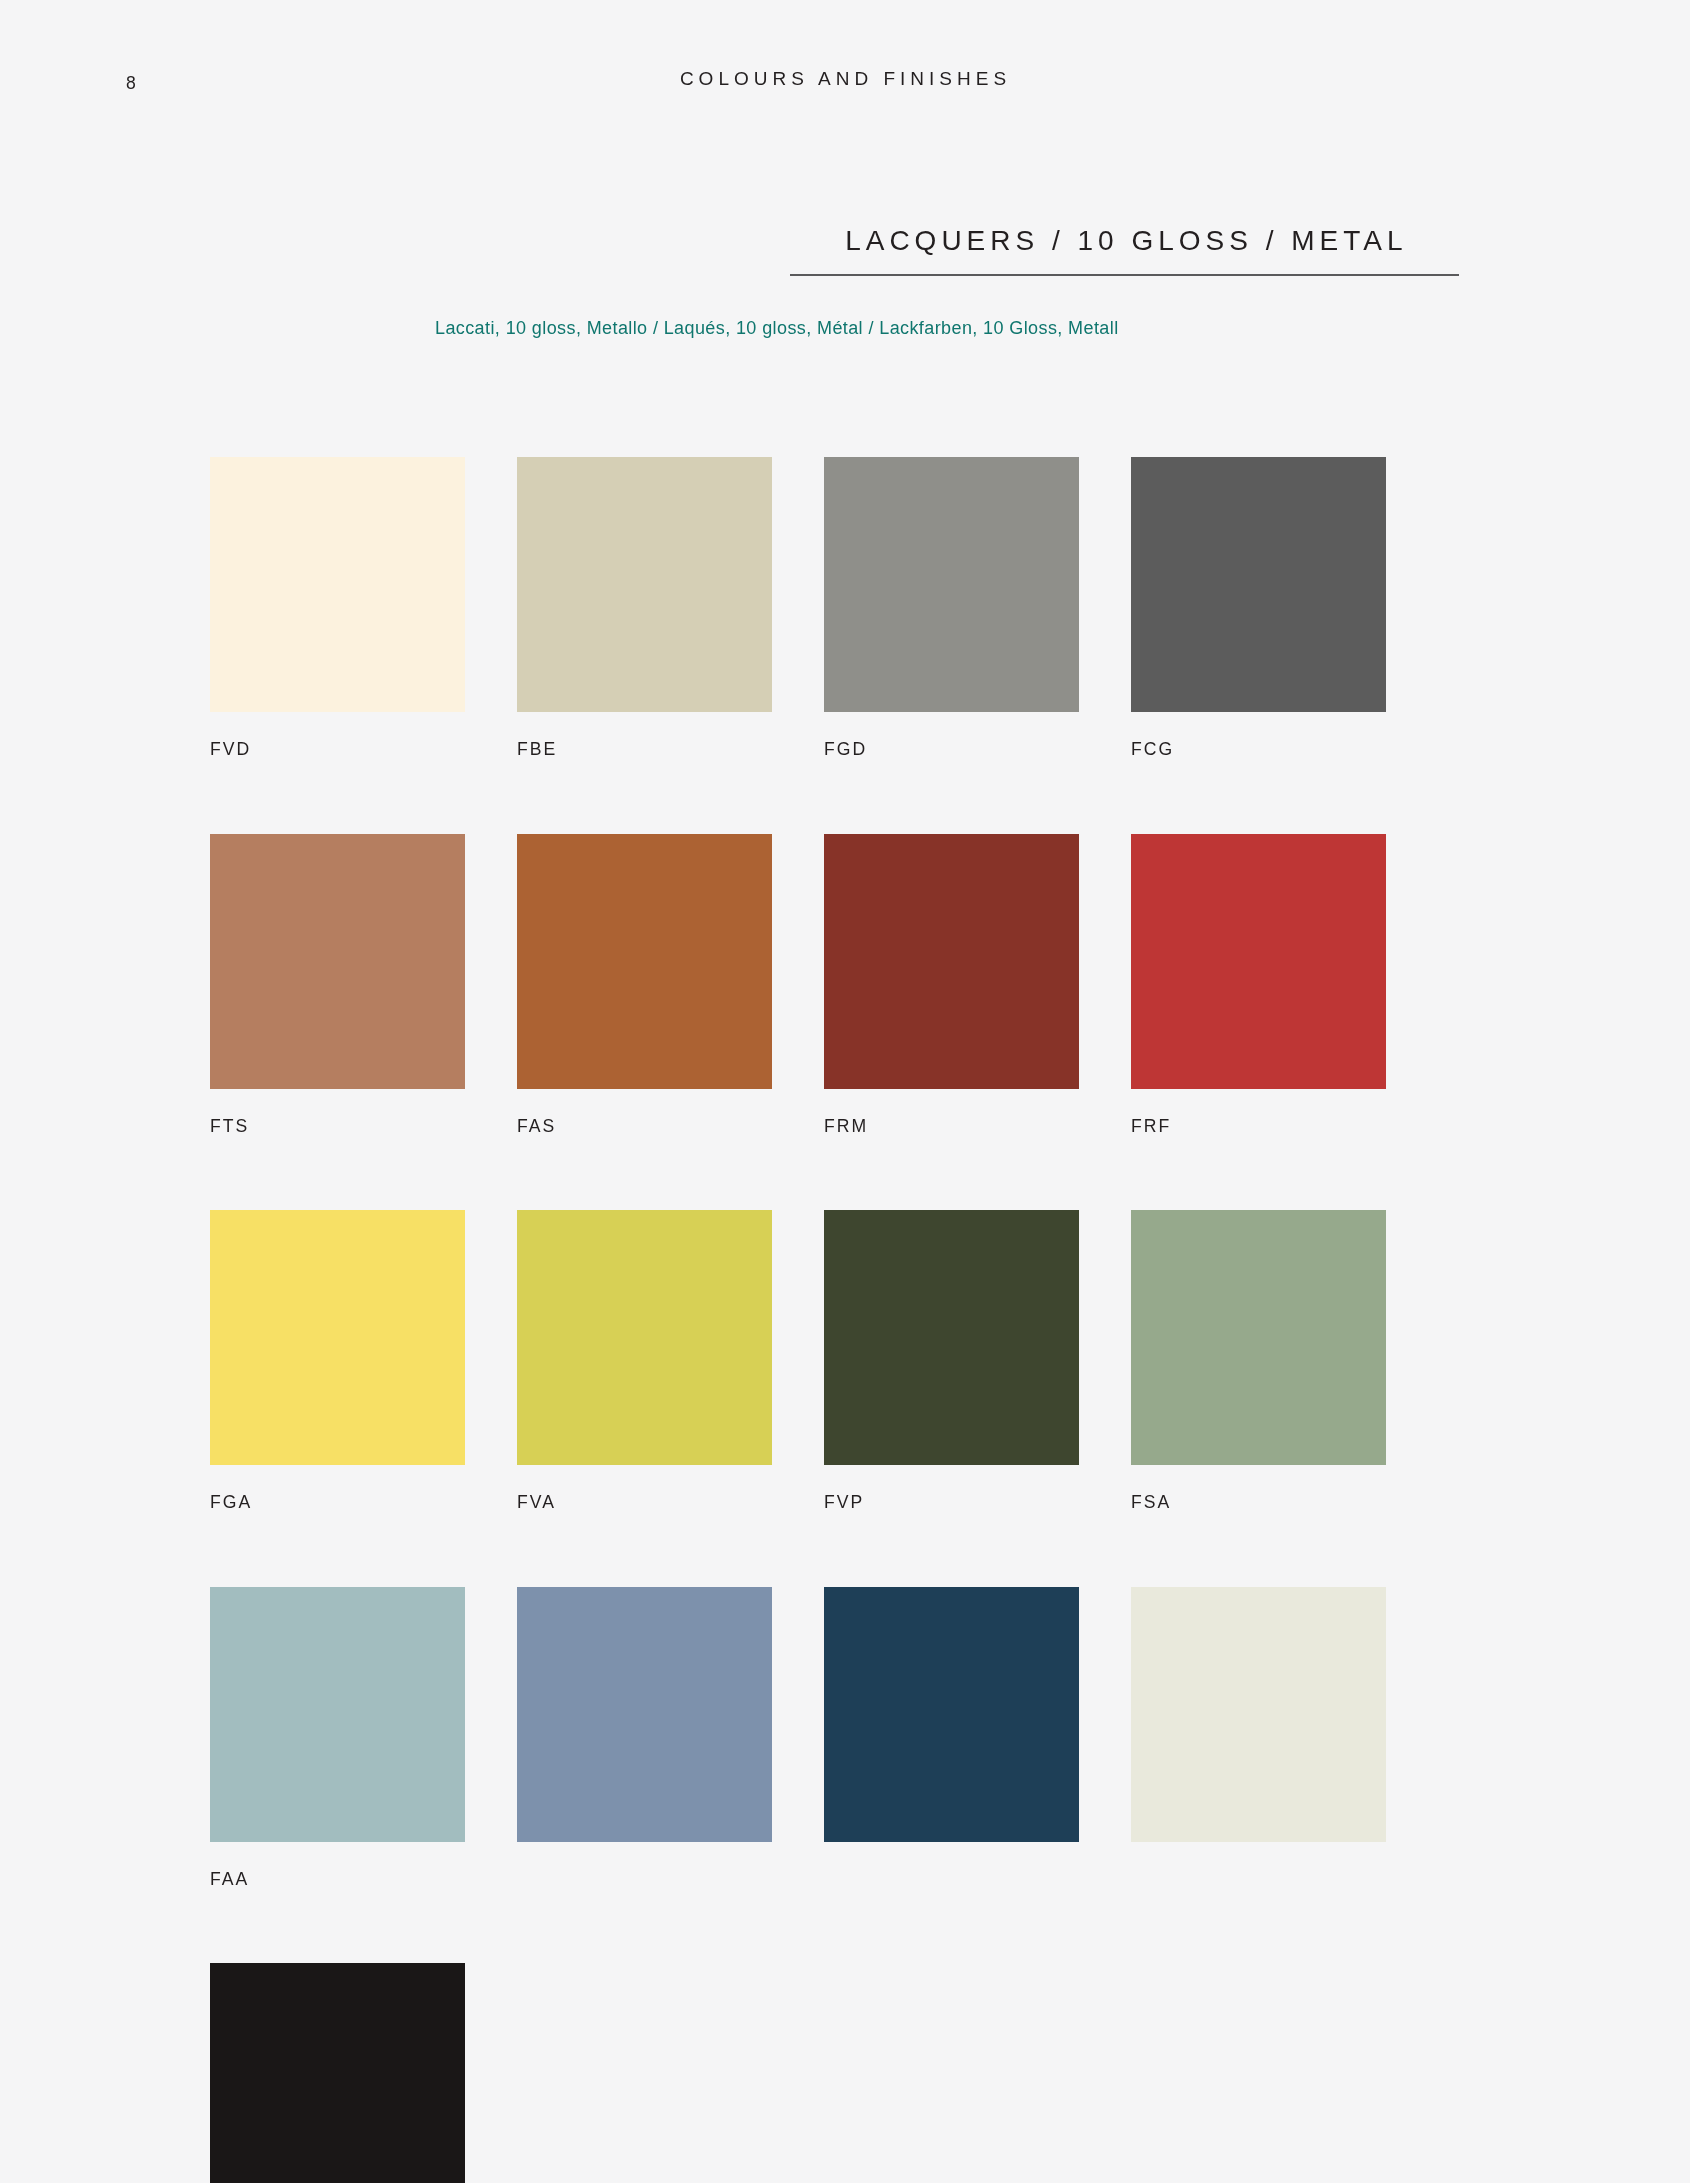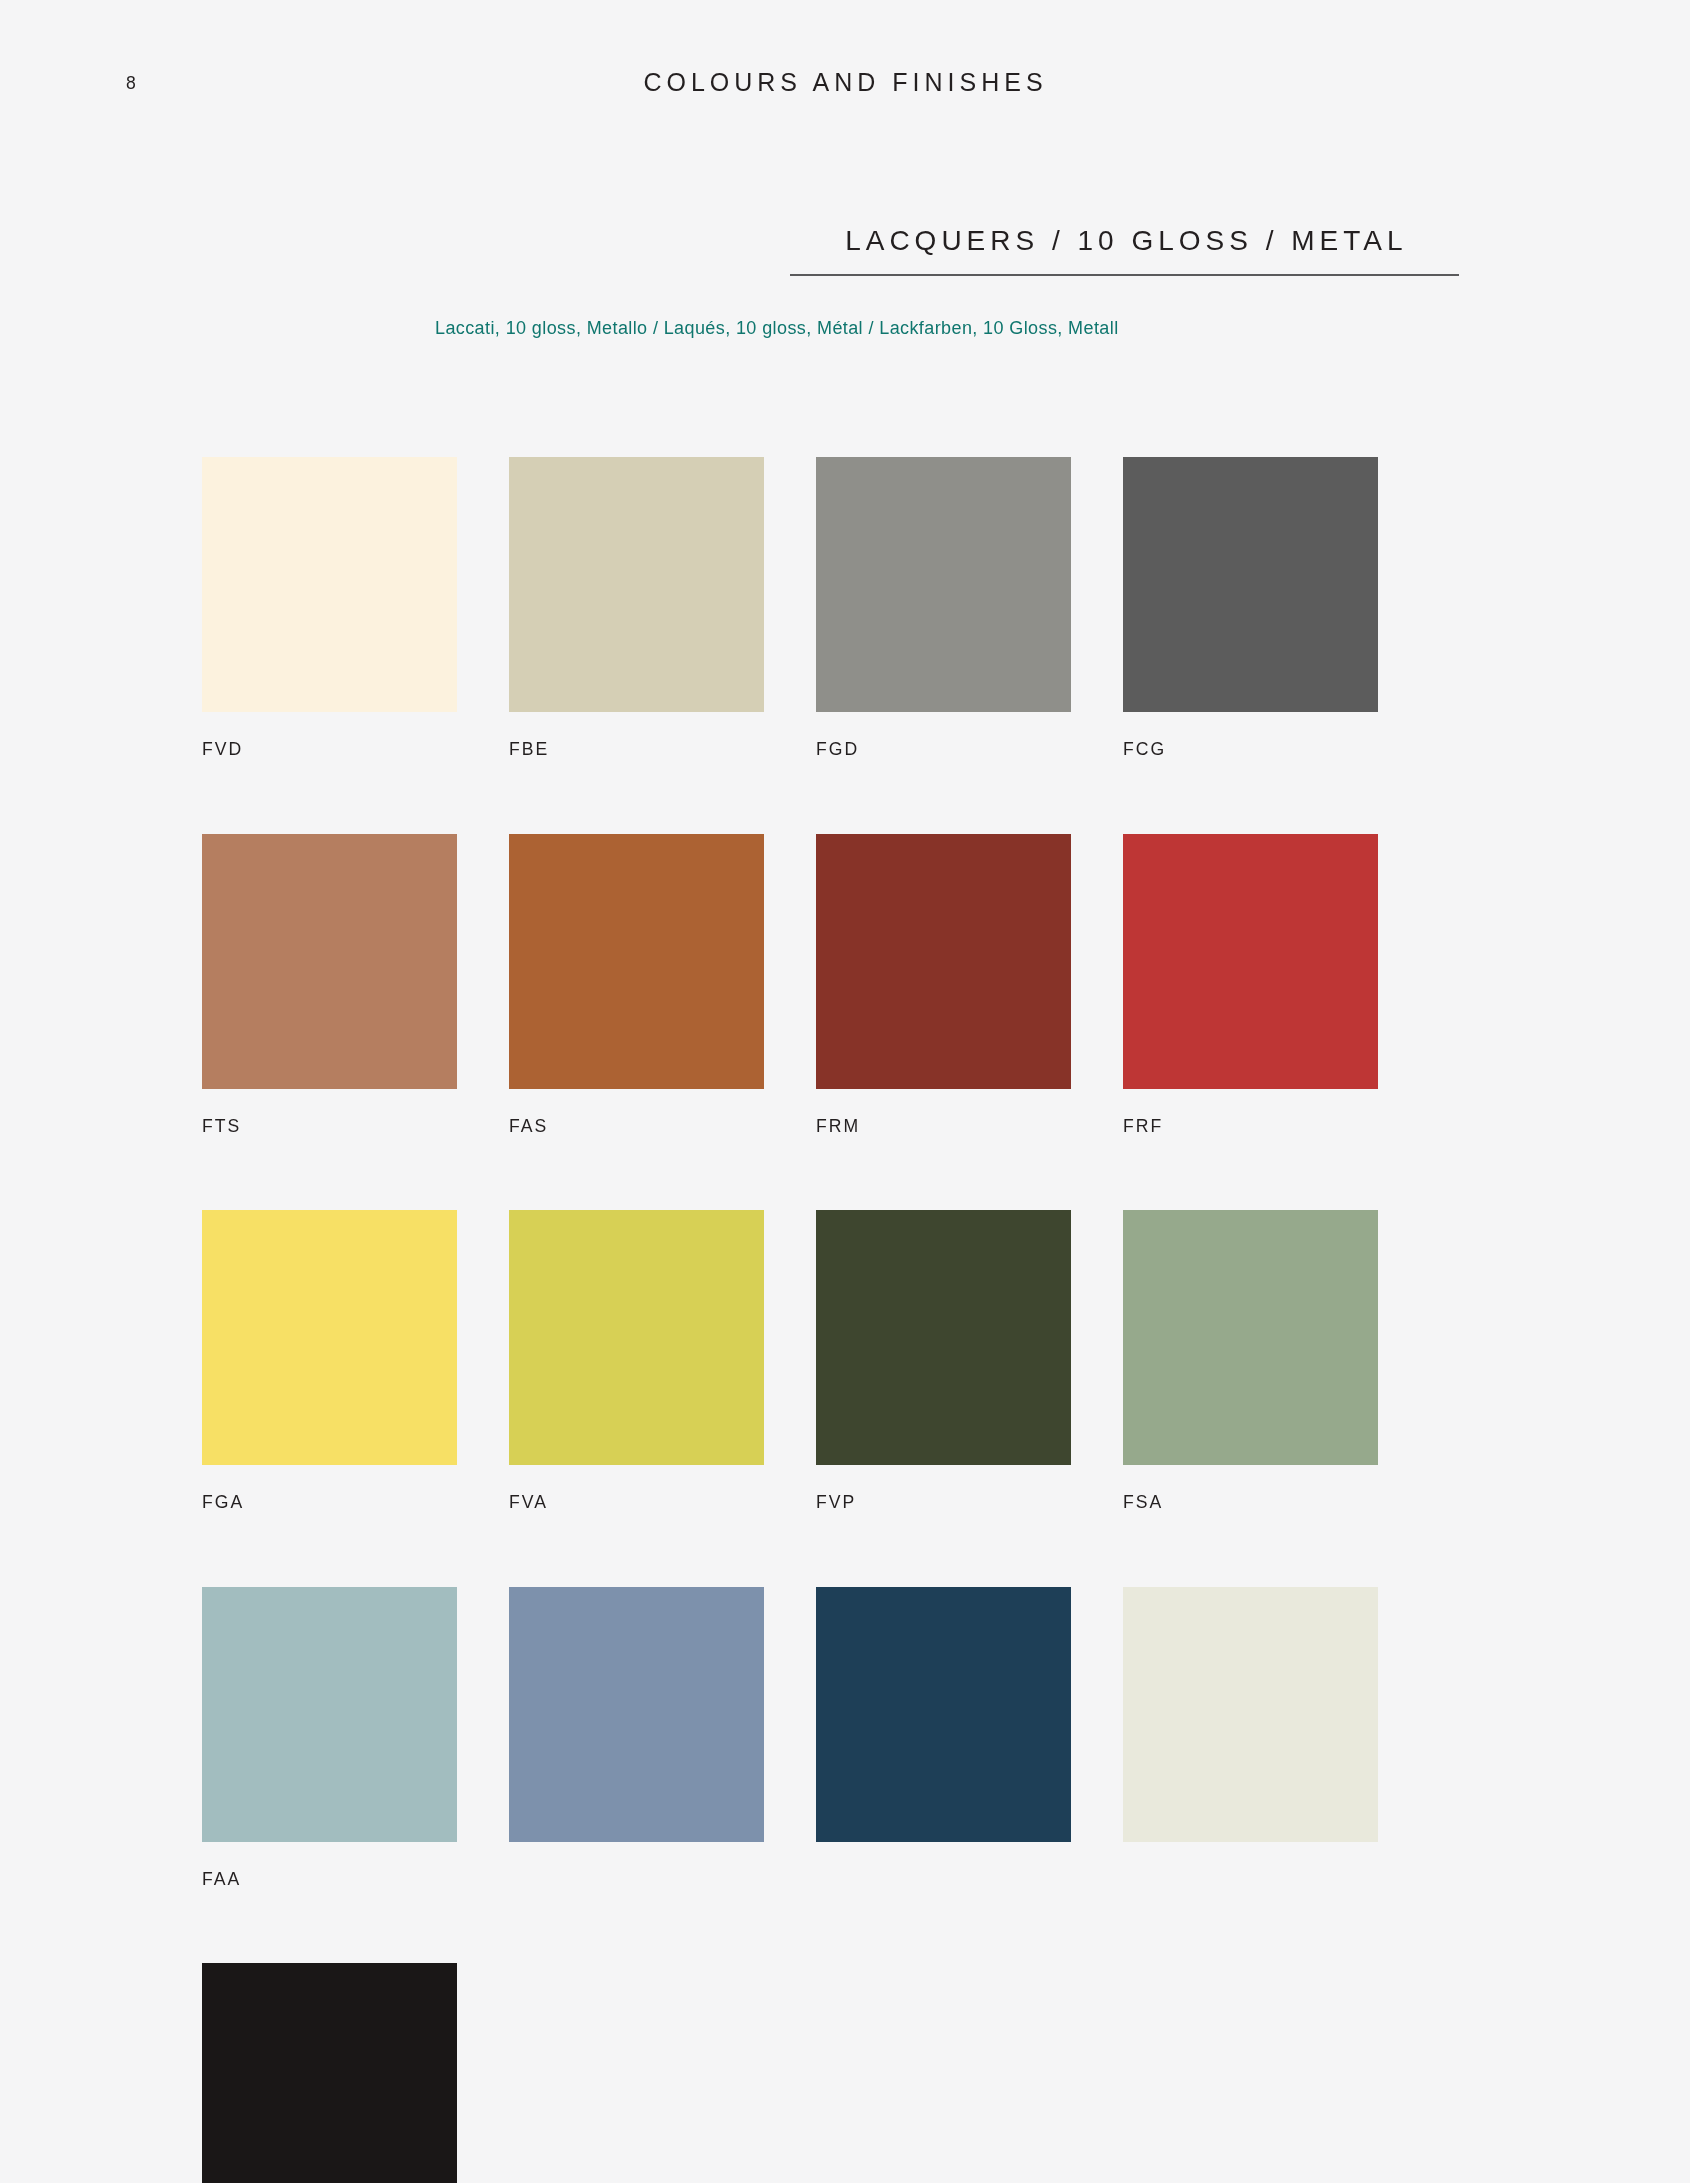--- a/index.html
+++ b/index.html
@@ -30,21 +30,21 @@
     letter-spacing: 0.7px;
     color: #231f20;
   }
 
   .running-head {
     position: absolute;
     left: 0;
     right: 0;
     top: 68px;
     text-align: center;
-    font-size: 25px;
+    font-size: 19px;
     letter-spacing: 5px;
     color: #231f20;
   }
 
   
   .section-block {
     position: absolute;
     left: 790px;
     top: 227px;
     width: 670px;
@@ -84,20 +84,21 @@
     top: 457px;
     width: 1178px;
     display: grid;
     grid-template-columns: repeat(4, 255px);
     column-gap: 52px;
     row-gap: 75px;
   }
 
   .swatch-cell {
     width: 221px;
+    margin-left: 8px;
   }
 
   .swatch-chip {
     width: 255px;
     height: 255px;
     display: block;
   }
 
   .swatch-code {
     margin-top: 29px;

